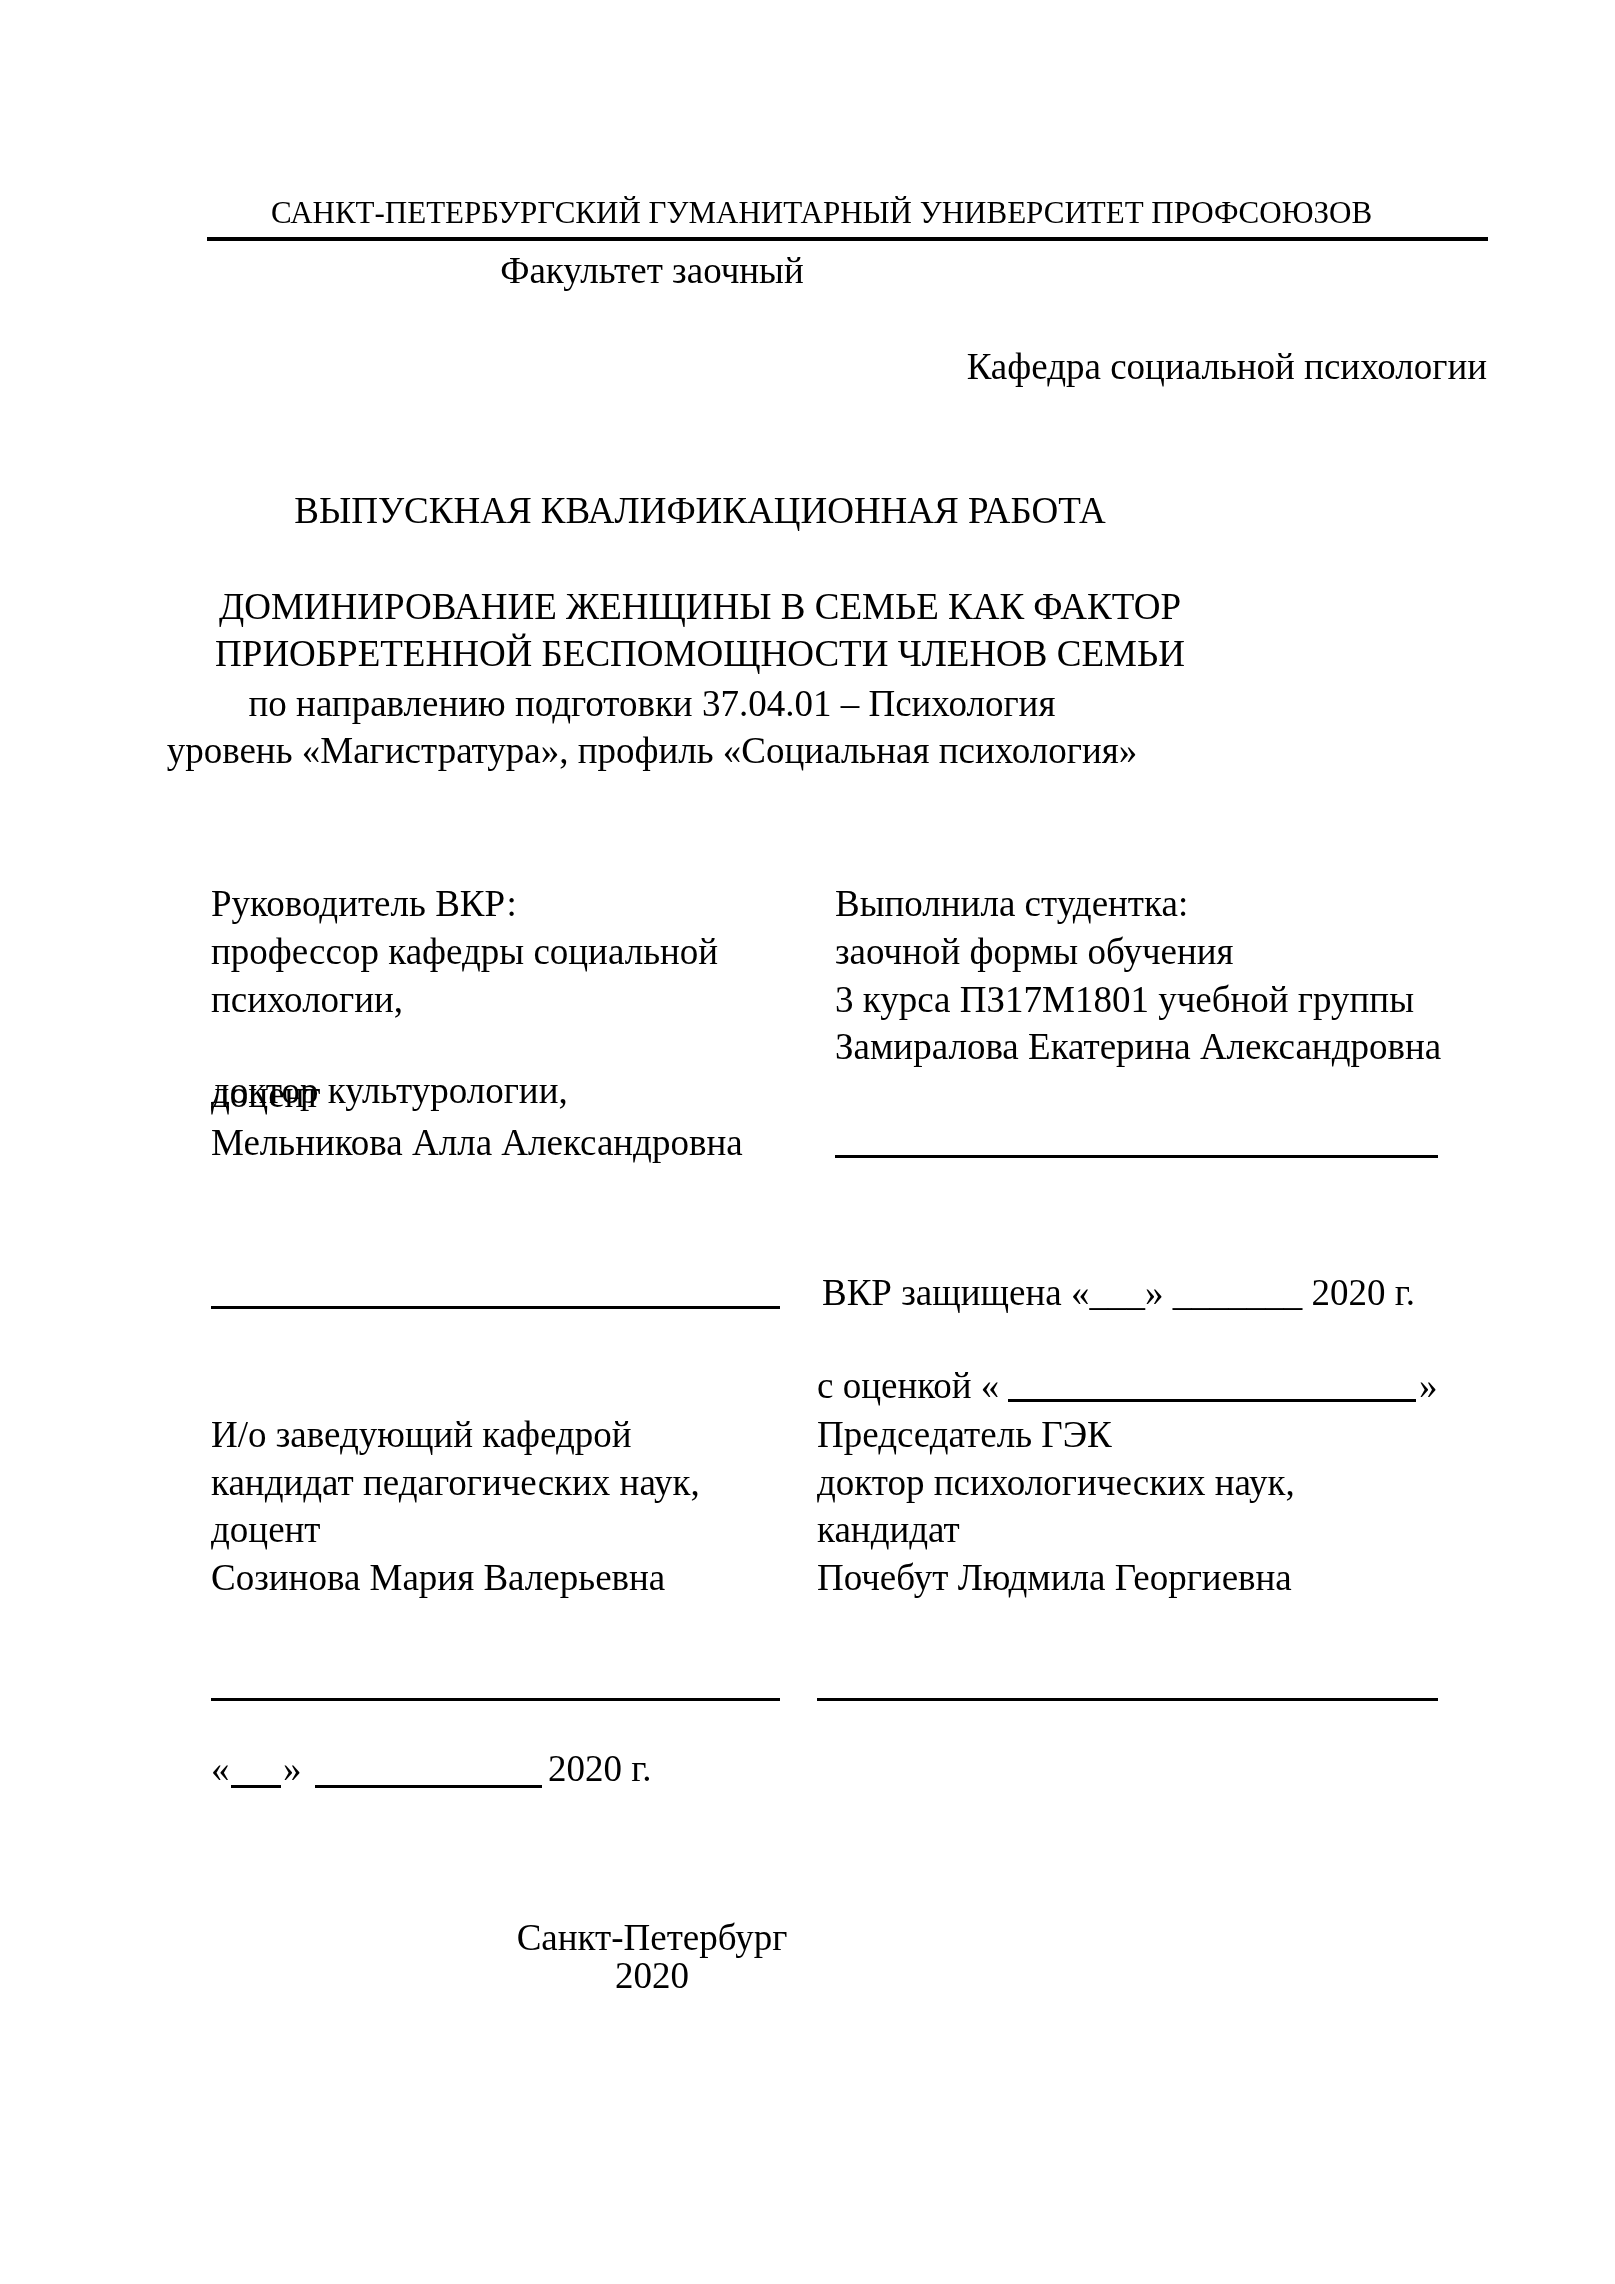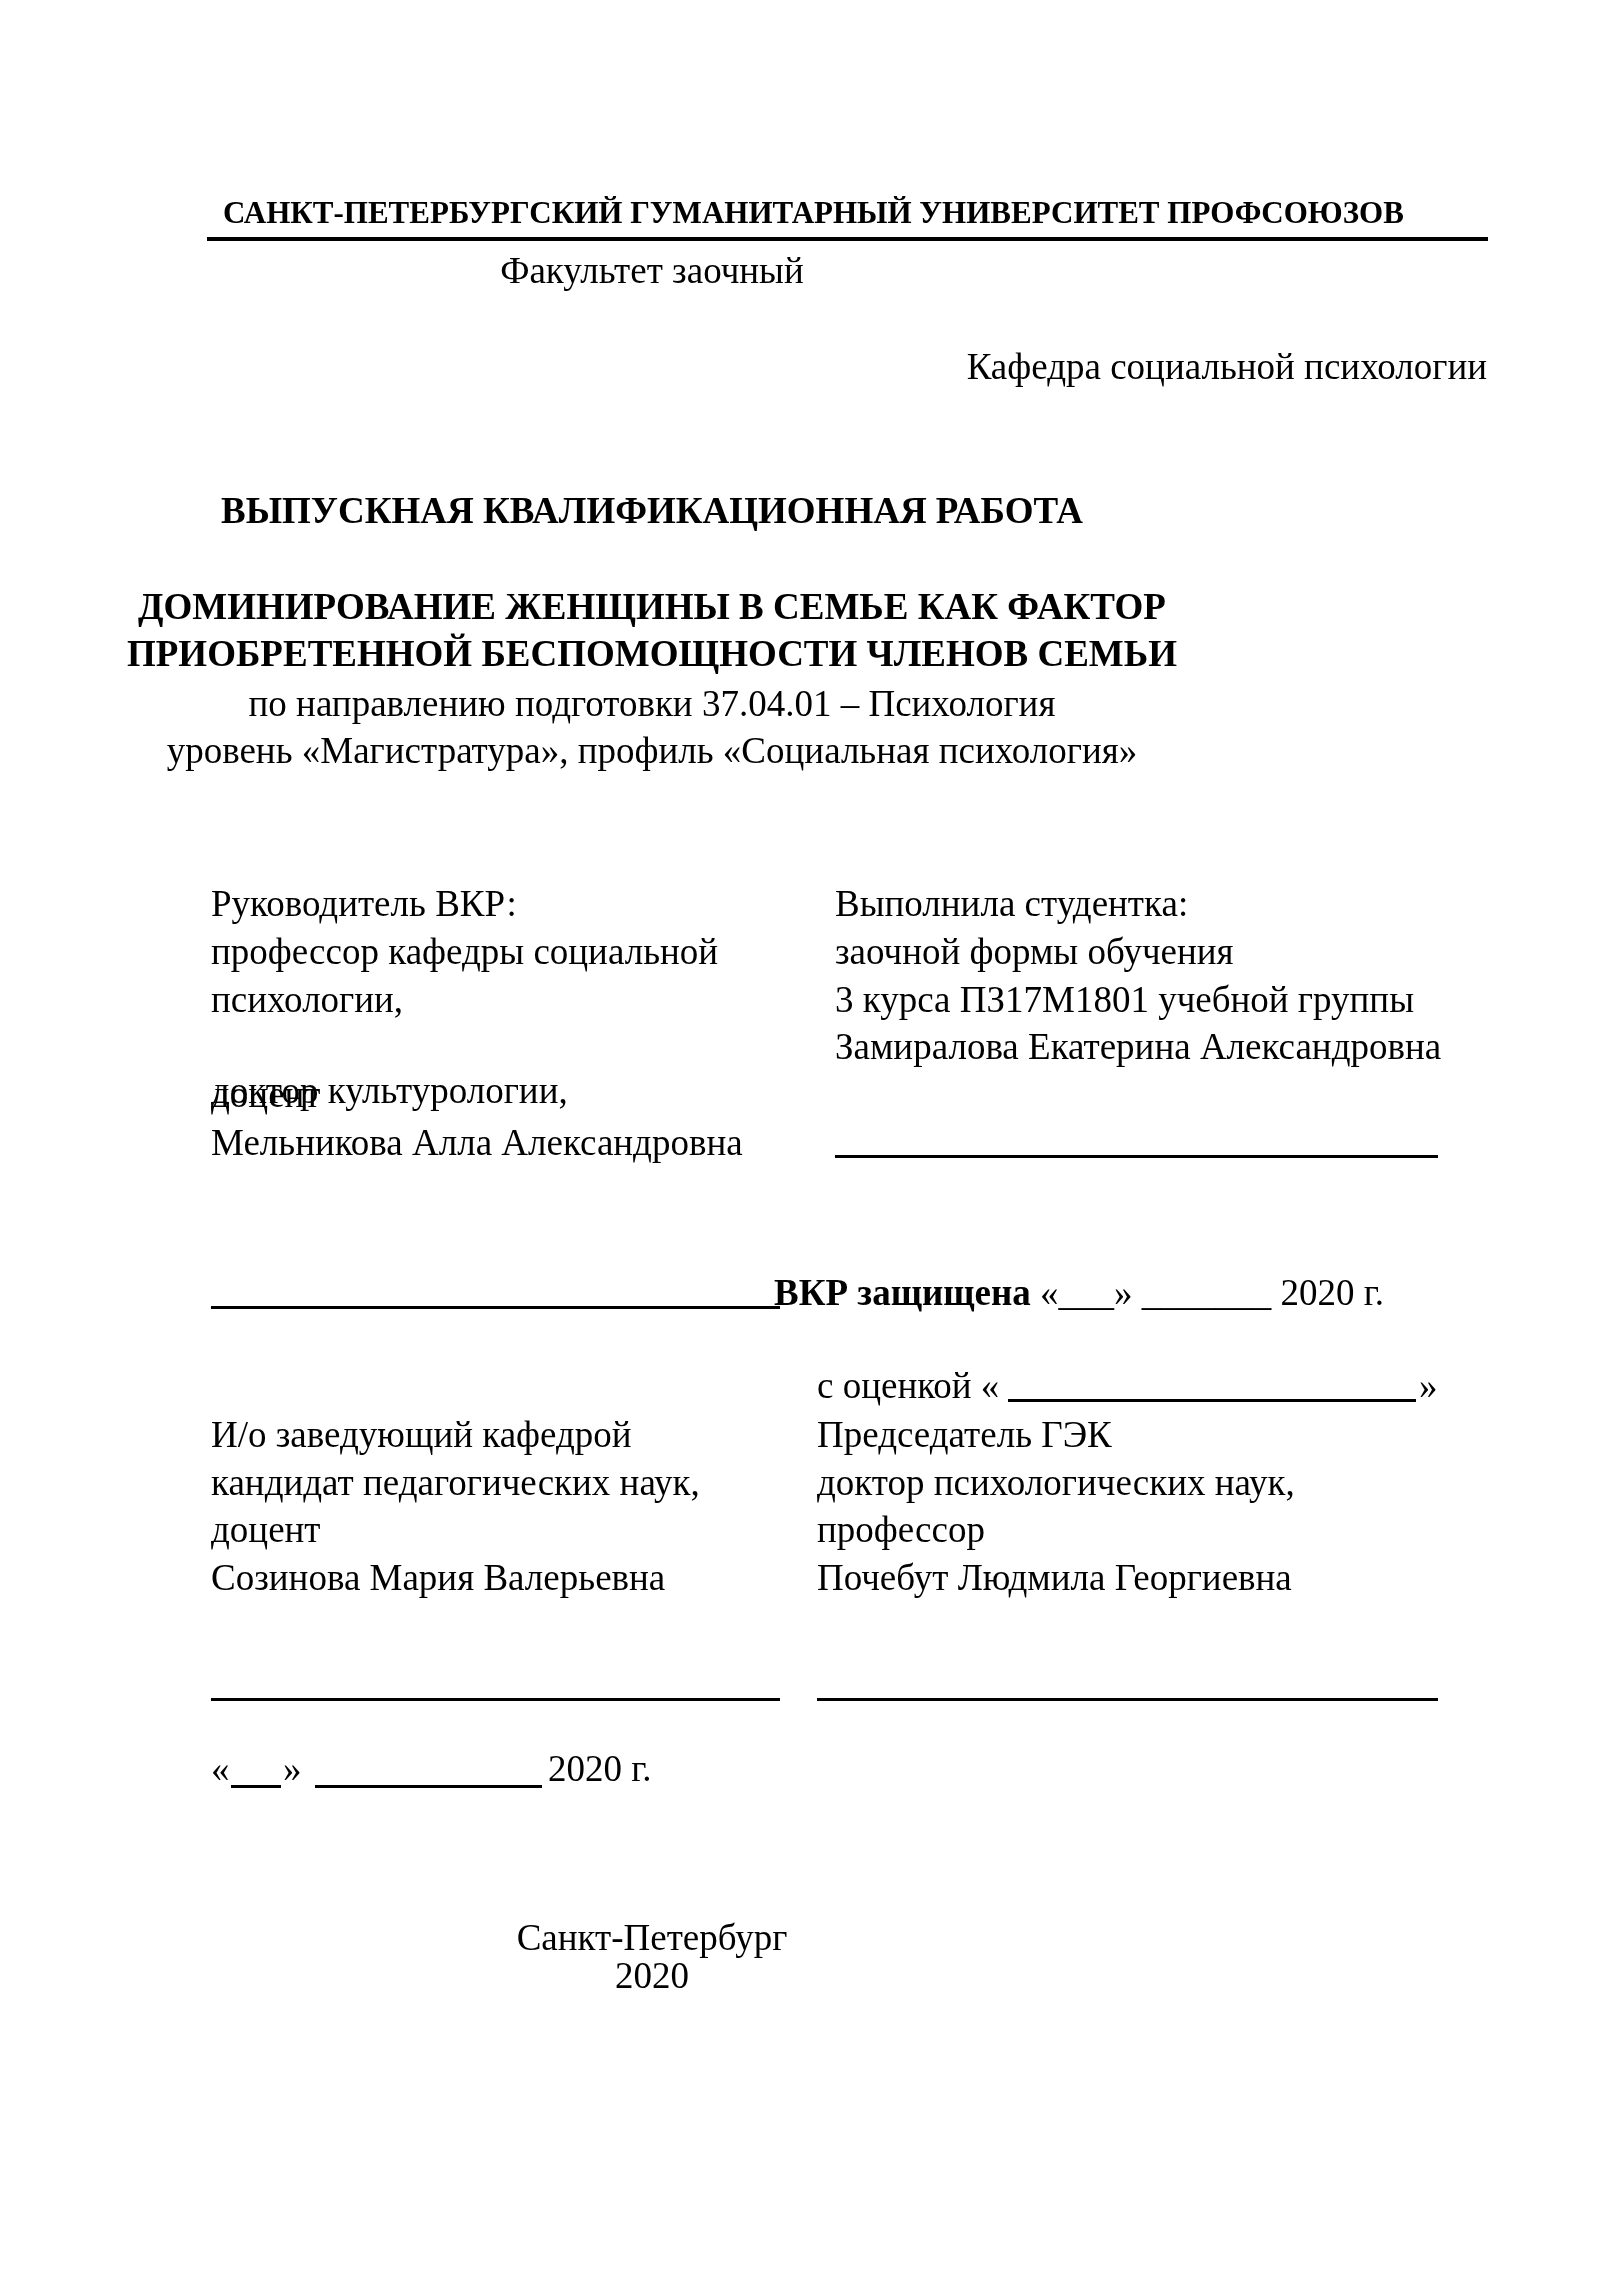--- a/index.html
+++ b/index.html
@@ -1,19 +1,19 @@
 <!DOCTYPE html>
 <html style="font-size:12.5px"><head>
 <meta charset="utf-8">
 <style>
   html, body { margin: 0; padding: 0; background: #ffffff; }
   body { width: 1616px; height: 2284px; position: relative; overflow: hidden;
          font-family: "Liberation Serif", "DejaVu Serif", serif; color: #000; }
   .t { position: absolute; white-space: nowrap; font-size: 37px; line-height: 1; }
-  .b { font-weight: bold; }
+  .b { font-weight: normal; margin-left: 48px; }
   .c { left: 0; width: 1304px; text-align: center; }
   .hr { position: absolute; background: #000; }
   .blank { position: absolute; border-bottom: 3.1px solid #000; height: 0; }
 </style>
 </head>
 <body>
 
 <div class="t b" style="left:223px; top:197px; font-size:31px;">САНКТ-ПЕТЕРБУРГСКИЙ ГУМАНИТАРНЫЙ УНИВЕРСИТЕТ ПРОФСОЮЗОВ</div>
 <div class="hr" style="left:207px; top:237px; width:1281px; height:3.9px;"></div>
 <div class="t c" style="top:252px;">Факультет заочный</div>
@@ -48,21 +48,21 @@
 <div class="blank" style="left:1008px; top:1399px; width:408px;"></div>
 <div class="t" style="left:1419px; top:1367px;">»</div>
 
 <div class="t" style="left:211px; top:1416px;text-align:right;">И/о заведующий кафедрой</div>
 <div class="t" style="left:211px; top:1464px;">кандидат педагогических наук,</div>
 <div class="t" style="left:211px; top:1511px;">доцент</div>
 <div class="t" style="left:211px; top:1559px;">Созинова Мария Валерьевна</div>
 
 <div class="t" style="left:817px; top:1416px;">Председатель ГЭК</div>
 <div class="t" style="left:817px; top:1464px;">доктор психологических наук,</div>
-<div class="t" style="left:817px; top:1511px;">профессор</div>
+<div class="t" style="left:817px; top:1511px;">кандидат</div>
 <div class="t" style="left:817px; top:1559px;">Почебут Людмила Георгиевна</div>
 
 <div class="blank" style="left:211px; top:1698px; width:569px;"></div>
 <div class="blank" style="left:817px; top:1698px; width:621px;"></div>
 
 <div class="t" style="left:211px; top:1750px;">«</div>
 <div class="blank" style="left:231px; top:1785px; width:50px;"></div>
 <div class="t" style="left:283px; top:1750px;">»</div>
 <div class="blank" style="left:315px; top:1785px; width:227px;"></div>
 <div class="t" style="left:548px; top:1750px;">2020 г.</div>

